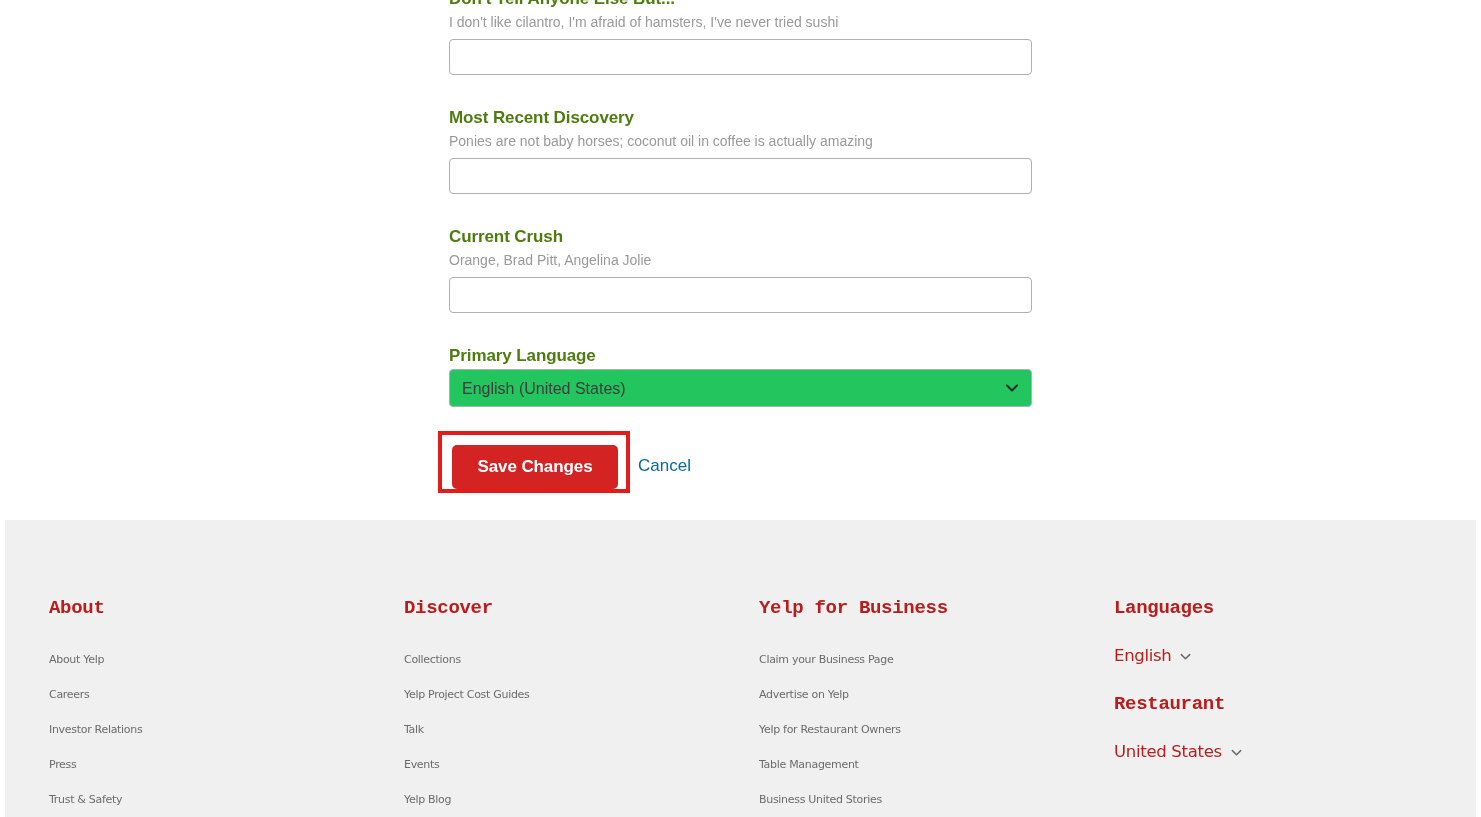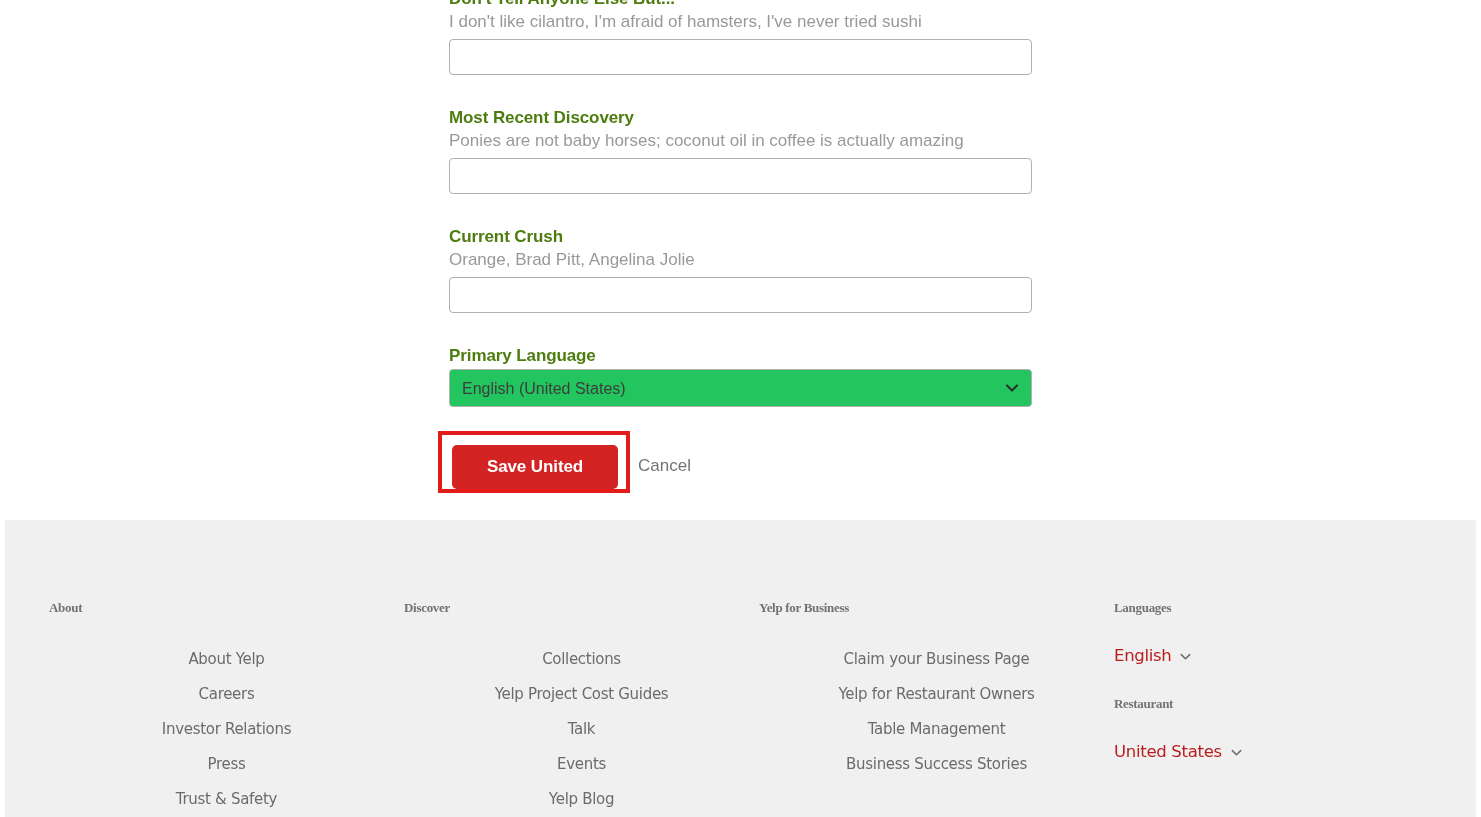--- a/index.html
+++ b/index.html
@@ -52,21 +52,21 @@
     font-weight: bold;
     color: #4d7c0f;
     line-height: 22px;
     letter-spacing: -0.1px;
     margin: 0 0 2px 0;
     padding: 0;
   }
 
   .field-hint {
     font-family: "Liberation Sans", sans-serif;
-    font-size: 17px;
+    font-size: 14px;
     font-weight: normal;
     color: #999999;
     line-height: 20px;
     margin: 0 0 7px 0;
     padding: 0;
   }
 
   .field-input {
     display: block;
     box-sizing: border-box;
@@ -152,21 +152,21 @@
     cursor: pointer;
     padding: 0;
   }
 
   .cancel-link {
     position: absolute;
     left: 189px;
     top: 13px;
     font-family: "Liberation Sans", sans-serif;
     font-size: 17px;
-    color: #737373;
+    color: #0369a1;
     text-decoration: none;
     cursor: pointer;
   }
 
   
   .footer {
     position: absolute;
     left: 5px;
     top: 520px;
     width: 1471px;
@@ -186,43 +186,42 @@
 
   .footer-col {
     box-sizing: border-box;
   }
   .footer-col.c1 { width: 355px; }
   .footer-col.c2 { width: 355px; }
   .footer-col.c3 { width: 355px; }
   .footer-col.c4 { width: 300px; }
 
   .footer-heading {
-    font-family: Liberation Serif, serif;
-    font-size: 13px;
+    font-family: Liberation Mono, monospace;
+    font-size: 19px;
     font-weight: bold;
-    color: #737373;
+    color: #b91c1c;
     line-height: 24px;
     margin: 0 0 22px 0;
     letter-spacing: -0.3px;
   }
 
   .footer-heading.second {
     margin-top: 22px;
   }
 
   .footer-link {
     display: block;
     font-family: "DejaVu Sans", sans-serif;
-    font-size: 15px;
+    font-size: 11px;
     color: #6b6b6b;
     line-height: 35px;
     text-decoration: none;
     letter-spacing: -0.3px;
     cursor: pointer;
-    text-align: center;
   }
 
   .footer-select {
     display: inline-flex;
     align-items: center;
     font-family: "DejaVu Sans", sans-serif;
     font-size: 16.5px;
     color: #b91c1c;
     line-height: 28px;
     letter-spacing: -0.3px;
@@ -271,21 +270,21 @@
             <option>English (United States)</option>
           </select>
           <svg class="select-chevron" viewBox="0 0 14 14">
             <path d="M2 4.5 L7 9.5 L12 4.5" fill="none" stroke="#2b2b2b" stroke-width="2" stroke-linecap="round" stroke-linejoin="round"></path>
           </svg>
         </div>
       </div>
 
       <div class="actions">
         <div class="highlight-box"></div>
-        <button class="save-button">Save United</button>
+        <button class="save-button">Save Changes</button>
         <a class="cancel-link" href="#">Cancel</a>
       </div>
 
     </div>
   </div>
 
   <div class="footer">
     <div class="footer-inner">
 
       <div class="footer-col c1">
@@ -302,23 +301,24 @@
         <a class="footer-link" href="#">Collections</a>
         <a class="footer-link" href="#">Yelp Project Cost Guides</a>
         <a class="footer-link" href="#">Talk</a>
         <a class="footer-link" href="#">Events</a>
         <a class="footer-link" href="#">Yelp Blog</a>
       </div>
 
       <div class="footer-col c3">
         <div class="footer-heading">Yelp for Business</div>
         <a class="footer-link" href="#">Claim your Business Page</a>
+        <a class="footer-link" href="#">Advertise on Yelp</a>
         <a class="footer-link" href="#">Yelp for Restaurant Owners</a>
         <a class="footer-link" href="#">Table Management</a>
-        <a class="footer-link" href="#">Business Success Stories</a>
+        <a class="footer-link" href="#">Business United Stories</a>
       </div>
 
       <div class="footer-col c4">
         <div class="footer-heading">Languages</div>
         <a class="footer-select" href="#">
           <span>English</span>
           <svg class="footer-chevron" viewBox="0 0 14 14">
             <path d="M2.5 5 L7 9.5 L11.5 5" fill="none" stroke="#6b6b6b" stroke-width="1.6" stroke-linecap="round" stroke-linejoin="round"></path>
           </svg>
         </a>

